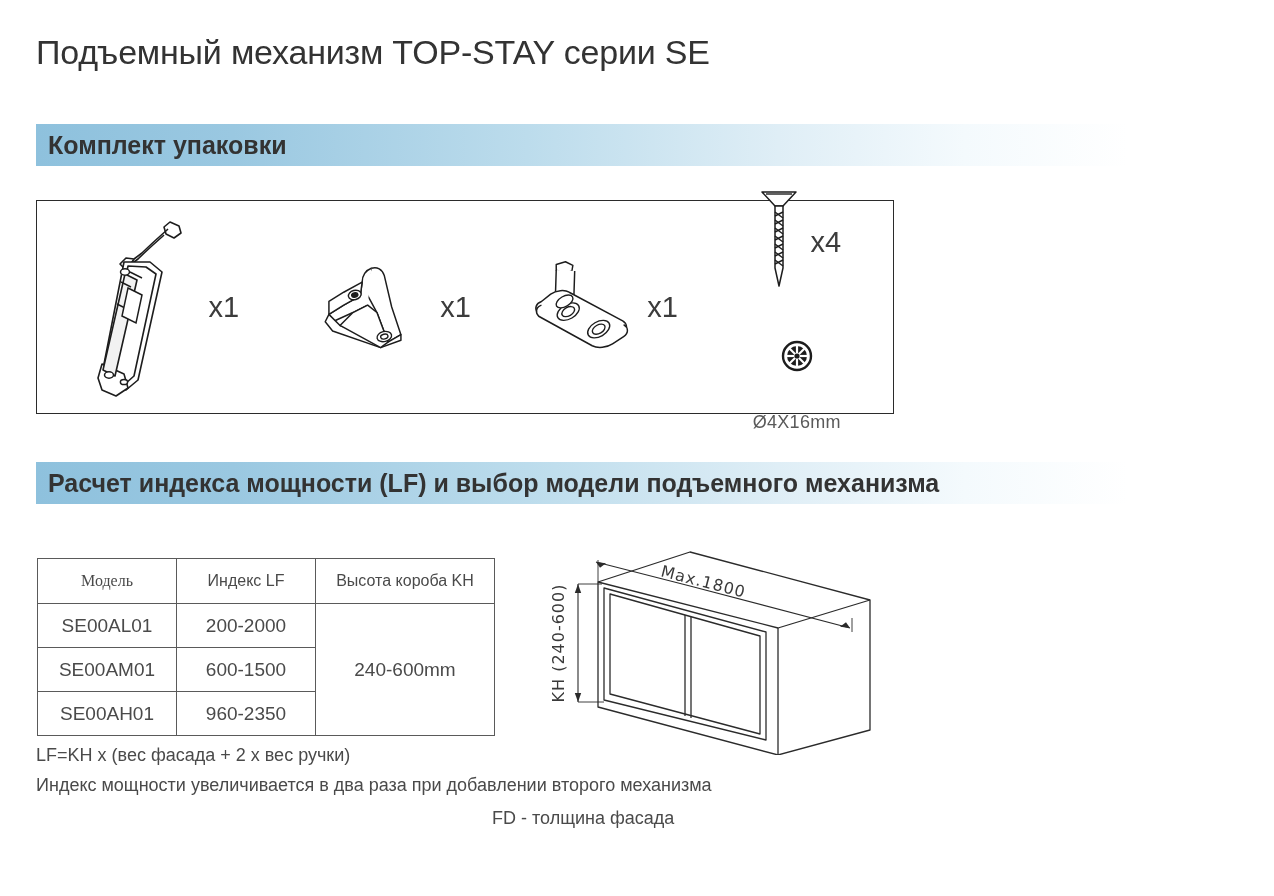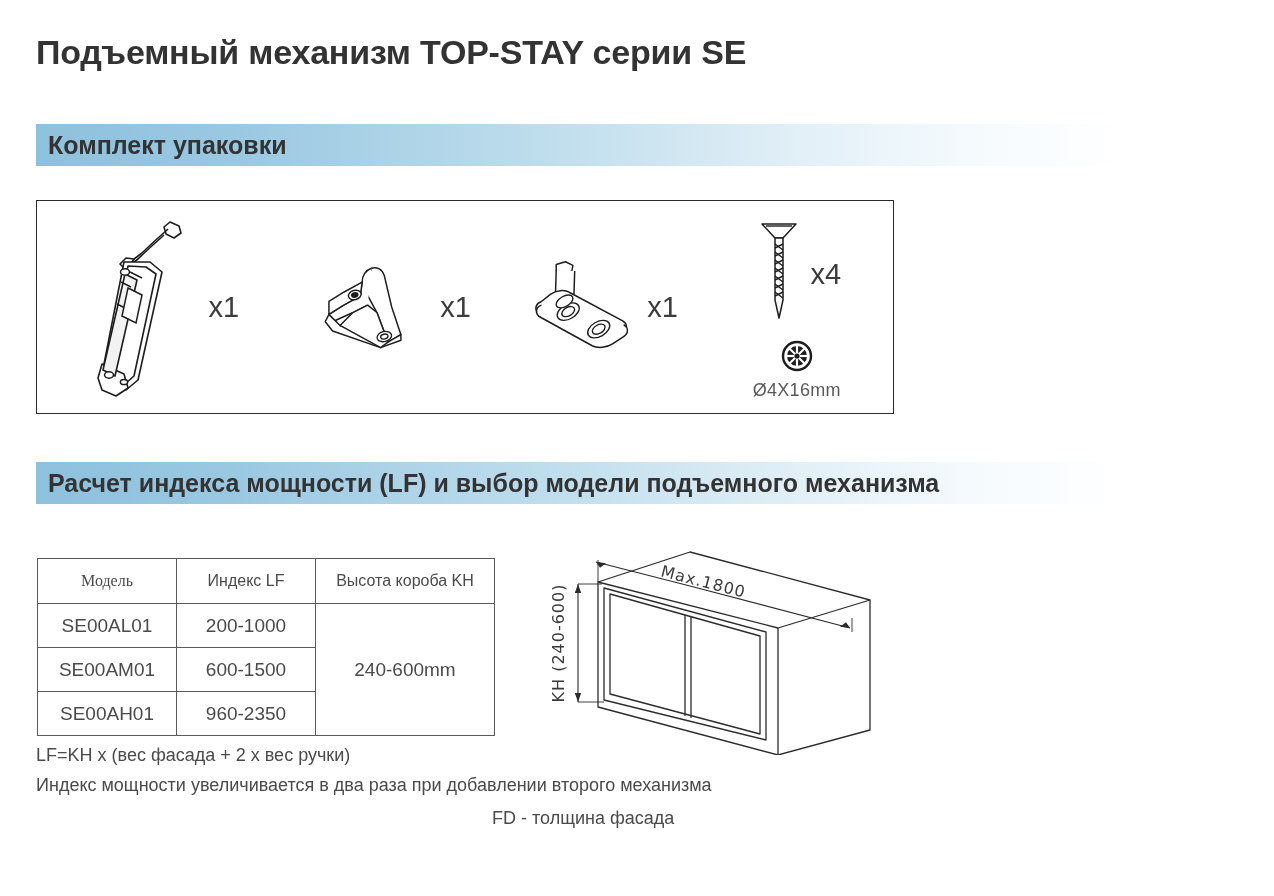--- a/index.html
+++ b/index.html
@@ -16,21 +16,21 @@
     color: #3a3a3a;
     overflow: hidden;
   }
 
   
   .page-title {
     position: absolute;
     left: 36px;
     top: 33px;
     font-size: 34px;
-    font-weight: bold;
+    font-weight: normal;
     color: #333333;
     letter-spacing: -0.2px;
     white-space: nowrap;
   }
 
   
   .section-bar {
     position: absolute;
     left: 36px;
     width: 1092px;
@@ -82,20 +82,21 @@
     font-size: 29px;
     color: #3c3c3c;
     margin-left: 4px;
     white-space: nowrap;
   }
   .screw-wrap {
     position: relative;
     display: flex;
     flex-direction: column;
     align-items: center;
+    gap: 32px;
   }
   .screw-line {
     display: flex;
     align-items: center;
   }
   .screw-spec {
     font-size: 18px;
     color: #5a5a5a;
     margin-top: 4px;
     white-space: nowrap;
@@ -284,21 +285,21 @@
   <thead>
     <tr>
       <th class="col-model">Модель</th>
       <th class="col-index">Индекс LF</th>
       <th class="col-height">Высота короба KH</th>
     </tr>
   </thead>
   <tbody>
     <tr>
       <td class="model-cell">SE00AL01</td>
-      <td class="index-cell">200-1000</td>
+      <td class="index-cell">200-2000</td>
       <td class="height-cell" rowspan="3">240-600mm</td>
     </tr>
     <tr>
       <td class="model-cell">SE00AM01</td>
       <td class="index-cell">600-1500</td>
     </tr>
     <tr>
       <td class="model-cell">SE00AH01</td>
       <td class="index-cell">960-2350</td>
     </tr>

